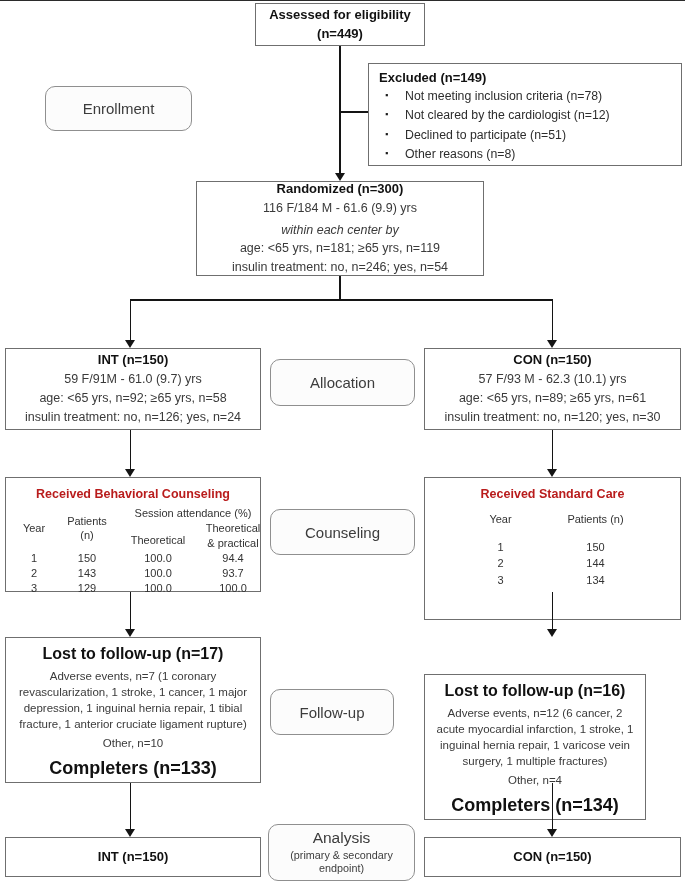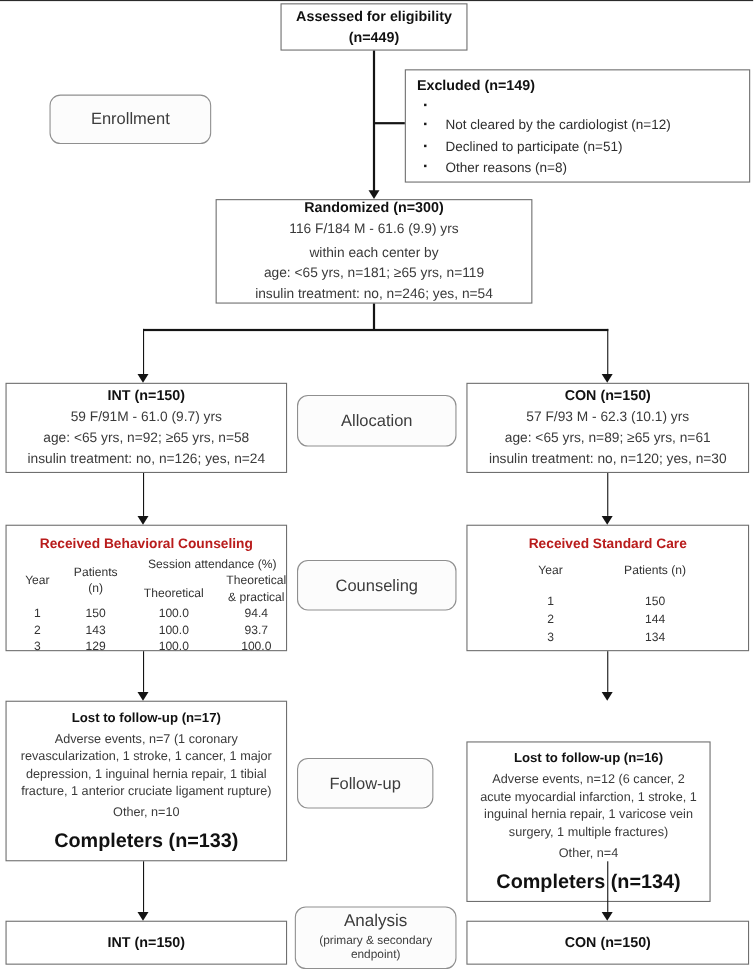--- a/index.html
+++ b/index.html
@@ -16,21 +16,21 @@
   }
   .stage{
     position:absolute;box-sizing:border-box;background:#fcfcfc;
     border:1.5px solid #8f8f8f;border-radius:10px;display:flex;flex-direction:column;
     align-items:center;justify-content:center;text-align:center;
     color:#3c3c3c;font-size:15px;
   }
   .bold{font-weight:700;color:#111;}
   .t13{font-size:13px;line-height:1.45;}
   .body125{font-size:12.5px;line-height:1.5;color:#3a3a3a;}
-  .gap-top{margin-top:3px;}
+  .gap-top{margin-top:3px;font-style:italic;}
   
   .excluded{align-items:flex-start;text-align:left;padding:6px 8px 6px 10px;justify-content:flex-start;}
   .exc-title{font-size:13px;font-weight:700;color:#111;margin-bottom:2px;}
   .exc-item{display:flex;align-items:flex-start;font-size:12.3px;line-height:1.58;color:#2d2d2d;}
   .bullet{font-size:9px;line-height:1.9;width:12px;margin:0 8px 0 6px;color:#1a1a1a;flex:none;}
   
   .ttitle{font-size:12.5px;font-weight:700;color:#b91c1c;margin-top:2px;}
   .tt-grid{
     display:grid;grid-template-columns:44px 62px 80px 70px;
     align-items:center;justify-items:center;width:100%;
@@ -41,21 +41,21 @@
   .tt-att{grid-area:1/3/2/5;}
   .tt-theo{grid-area:2/3/3/4;align-self:end;padding-bottom:3px;}
   .tt-tp{grid-area:2/4/3/5;white-space:pre-line;}
   .ct-grid{
     display:grid;grid-template-columns:86px 104px;justify-content:center;
     font-size:11px;color:#333;line-height:1.5;margin-top:10px;
   }
   .ct-head{margin-bottom:11px;}
   
   .fbox{justify-content:flex-start;padding:7px 6px;}
-  .f-title{font-size:12px;font-weight:700;color:#111;}
+  .f-title{font-size:16px;font-weight:700;color:#111;}
   .f-body{font-size:11.5px;line-height:1.38;color:#3a3a3a;margin-top:6px;padding:0 4px;}
   .f-other{font-size:11.5px;color:#3a3a3a;margin-top:5px;}
   .f-comp{font-size:18px;font-weight:700;color:#111;margin-top:9px;}
   
   .an-title{font-size:15.5px;color:#3c3c3c;line-height:1.2;}
   .an-sub{font-size:10.8px;color:#3c3c3c;line-height:1.25;margin-top:1px;padding:0 6px;}
   
   .vline{position:absolute;width:1.5px;background:#141414;}
   .hline{position:absolute;height:1.5px;background:#141414;}
   .arrow{
@@ -77,20 +77,21 @@
   </div>
 
   <div class="stage" style="left:45px;top:86px;width:147px;height:45px">
     <div>Enrollment</div>
   </div>
 
   <div class="box excluded" style="left:368px;top:63px;width:314px;height:103px">
     <div class="exc-title">Excluded (n=149)</div>
     <div class="exc-item">
       <span class="bullet">▪</span>
+      <span>Not meeting inclusion criteria (n=78)</span>
     </div>
     <div class="exc-item">
       <span class="bullet">▪</span>
       <span>Not cleared by the cardiologist (n=12)</span>
     </div>
     <div class="exc-item">
       <span class="bullet">▪</span>
       <span>Declined to participate (n=51)</span>
     </div>
     <div class="exc-item">
@@ -150,21 +151,21 @@
       <div>129</div>
       <div>100.0</div>
       <div>100.0</div>
     </div>
   </div>
 
   <div class="stage" style="left:270px;top:509px;width:145px;height:46px">
     <div>Counseling</div>
   </div>
 
-  <div class="box fbox" style="left:424px;top:477px;width:257px;height:115px">
+  <div class="box fbox" style="left:424px;top:477px;width:257px;height:143px">
     <div class="ttitle">Received Standard Care</div>
     <div class="ct-grid">
       <div class="ct-head">Year</div>
       <div class="ct-head">Patients (n)</div>
       <div>1</div>
       <div>150</div>
       <div>2</div>
       <div>144</div>
       <div>3</div>
       <div>134</div>

